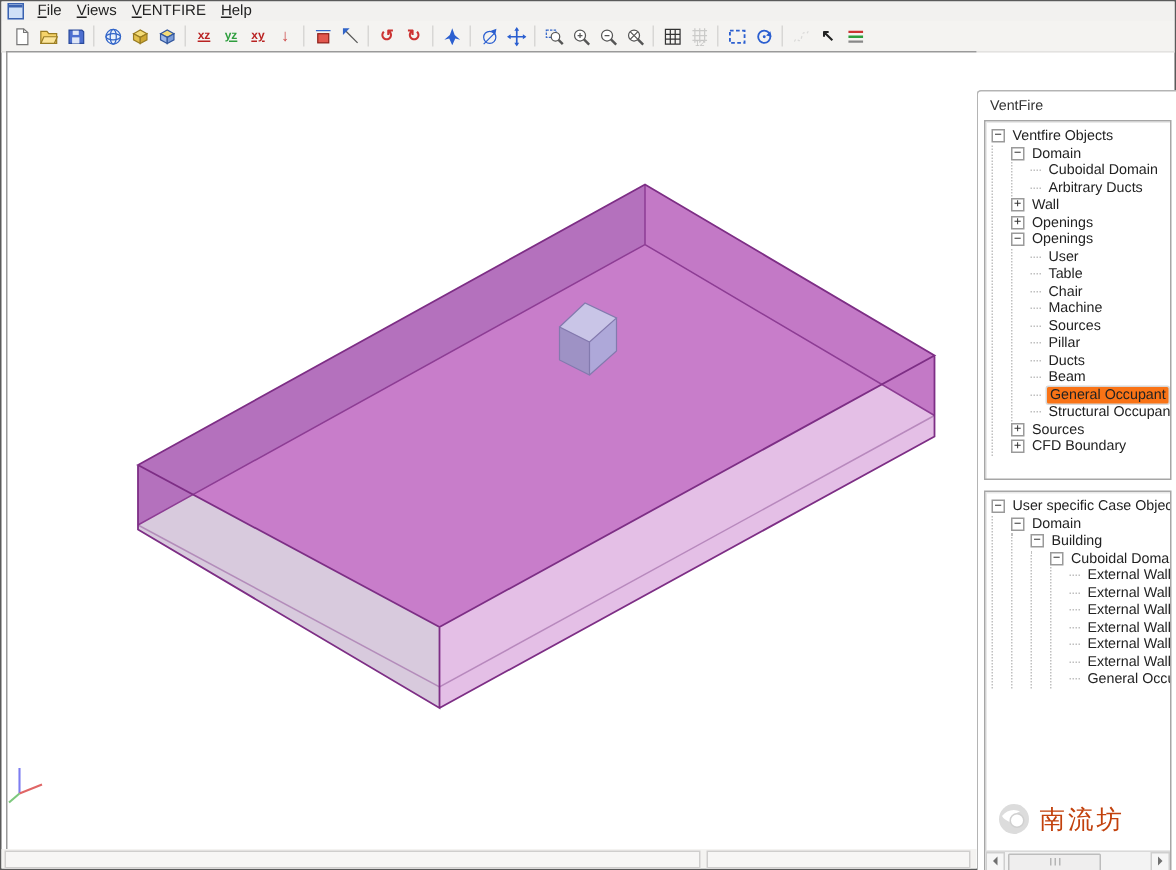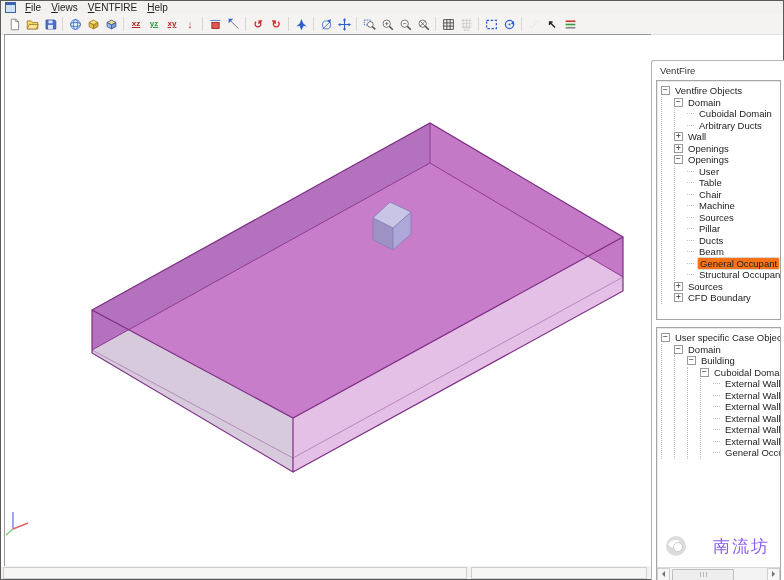--- a/index.html
+++ b/index.html
@@ -51,21 +51,21 @@
   .trow{display:flex;align-items:center;height:11.5px;}
   .tgl{flex:none;width:7px;height:7px;border:1px solid #9a9a9a;background:#fff;color:#333;
        font-size:8px;line-height:6px;text-align:center;margin-right:3px;
        font-family:"DejaVu Sans Mono",monospace;}
   .dash{flex:none;width:7px;border-top:1px dotted #c0c0c0;margin-right:3px;}
   .tlabel{padding:0 2px;}
   .tlabel.sel{background:#f97316;border:1px solid #d8d8d8;border-radius:2px;}
 
   
   #watermark{position:absolute;left:7px;bottom:22px;display:flex;align-items:center;gap:5px;}
-  #watermark-text{font-size:17px;color:#8b5cf6;letter-spacing:2px;margin-left:20px;}
+  #watermark-text{font-size:17px;color:#c2410c;letter-spacing:2px;}
 
   
   #hscroll{position:absolute;left:0;bottom:0;width:100%;height:12px;background:#f3f3f3;
            border-top:1px solid #d9d9d9;display:flex;align-items:center;}
   .sb-arrow{width:11px;height:11px;background:#f6f6f6;border:1px solid #cfcfcf;flex:none;
             display:flex;align-items:center;justify-content:center;}
   .sb-tri{width:0;height:0;border:3px solid transparent;}
   .sb-tri.left{border-right-color:#707070;margin-left:-3px;}
   .sb-tri.right{border-left-color:#707070;margin-right:-3px;}
   #sb-track{flex:1;height:11px;position:relative;}

